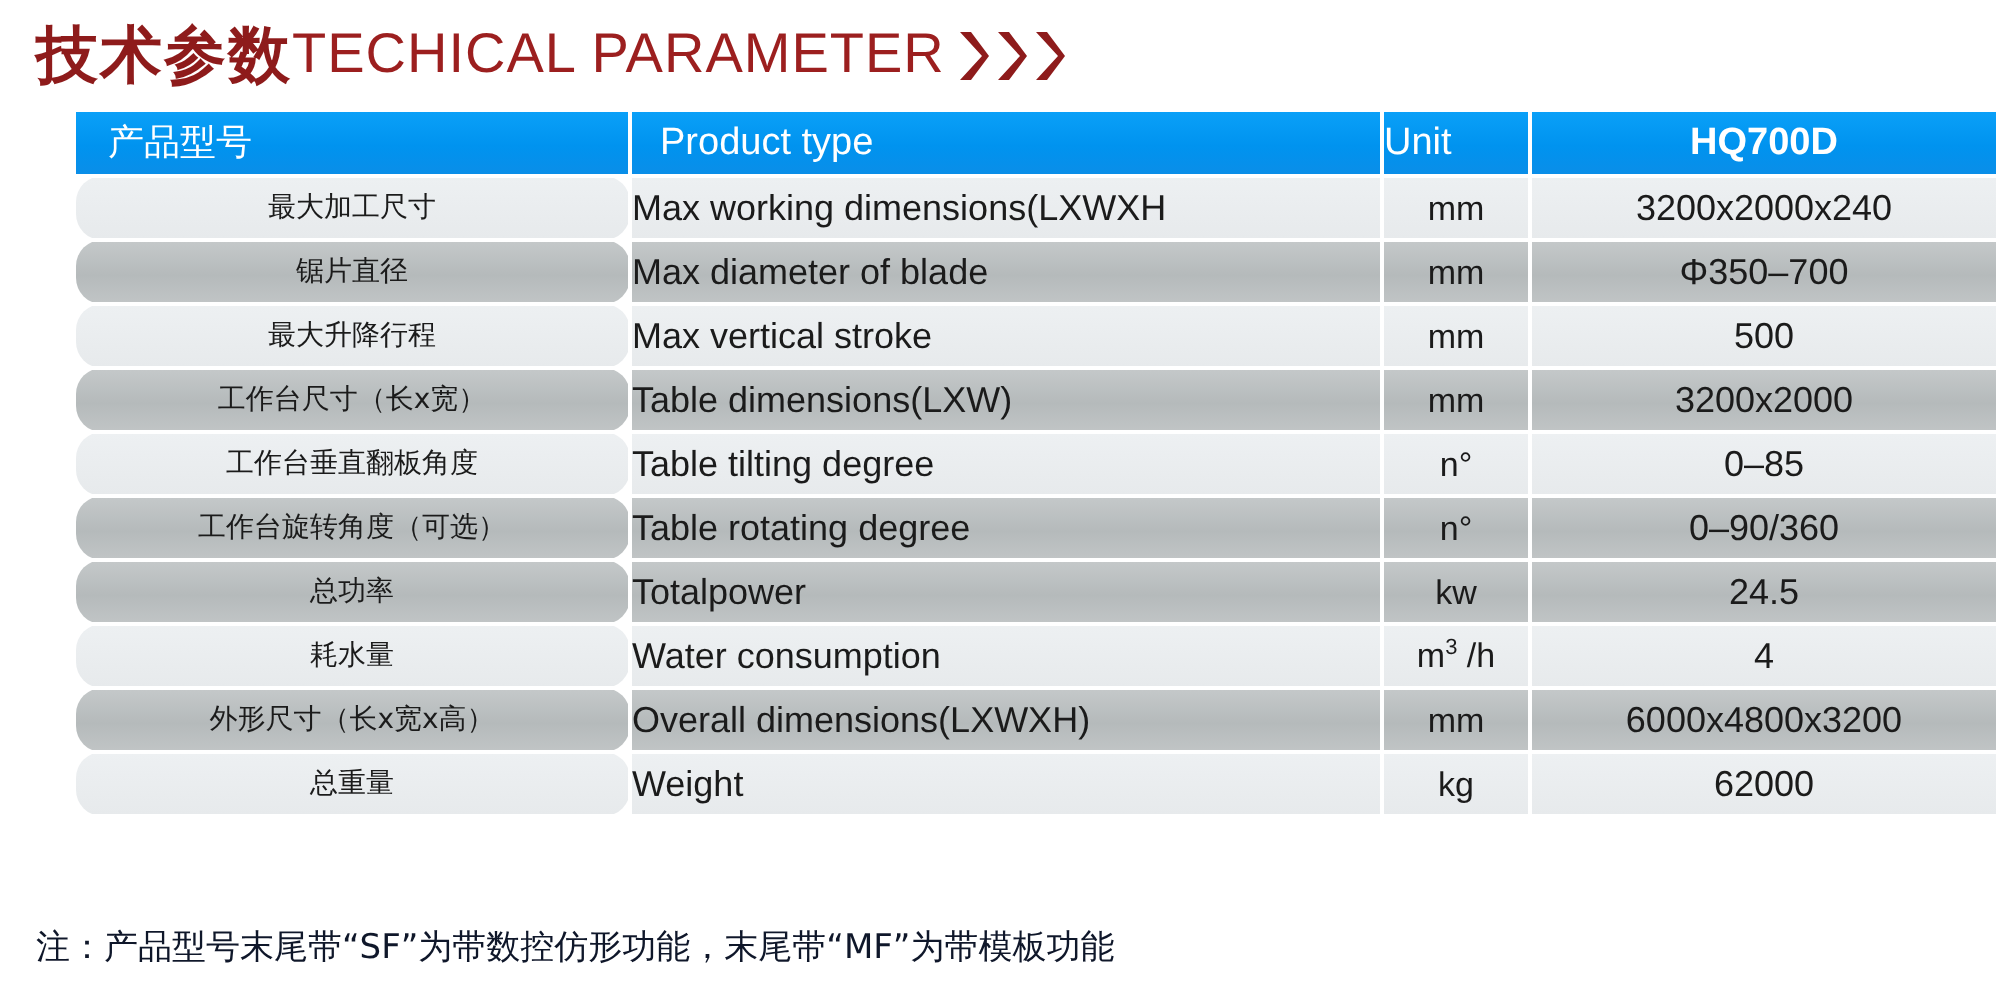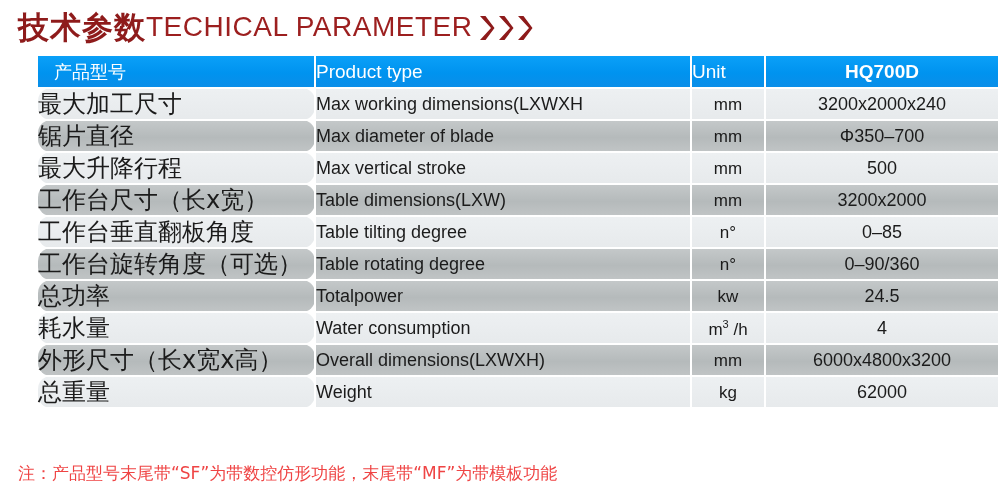--- a/index.html
+++ b/index.html
@@ -87,35 +87,35 @@
   table.spec th:last-child, table.spec td:last-child { border-right: none; }
 
   thead th {
     background: linear-gradient(to bottom, #0aa0f8 0%, #0093ef 55%, #0a8ee8 100%);
     color: #ffffff;
     font-weight: normal;
     font-size: 19px;
     height: 34px;
   }
   thead th.h-cn   { text-align: left;  padding-left: 16px; font-family: "DejaVu Sans", sans-serif; font-size: 18px; }
-  thead th.h-en   { text-align: left;  }
+  thead th.h-en   { text-align: left;  padding-left: 14px; }
   thead th.h-unit { text-align: left; }
   thead th.h-val  { text-align: center; font-weight: bold; }
 
   tbody tr.light td {
     background: linear-gradient(to bottom, #edf0f2 0%, #e7eaec 100%);
   }
   tbody tr.dark td {
     background: linear-gradient(to bottom, #c4c8c9 0%, #b5babb 55%, #c0c4c5 100%);
   }
 
   td.cn {
-    text-align: left;
+    text-align: center;
     padding-left: 16px;
-    font-size: 24px;
+    font-size: 14px;
     color: #1b1b1b;
     font-family: "DejaVu Sans", sans-serif;
     border-radius: 13px;
   }
   td.en {
     text-align: left;
     padding-left: 14px;
     font-size: 18px;
     color: #1b1b1b;
   }
@@ -130,21 +130,21 @@
     color: #1b1b1b;
   }
   td.unit sup { font-size: 11px; vertical-align: super; }
 
   
   .footnote {
     position: absolute;
     left: 18px;
     top: 462px;
     font-size: 17px;
-    color: #ef4444;
+    color: #0f172a;
     font-family: "DejaVu Sans", sans-serif;
     white-space: nowrap;
   }
 </style>
 </head>
 <body>
 
 <div id="page">
 
   <div class="title-bar">

